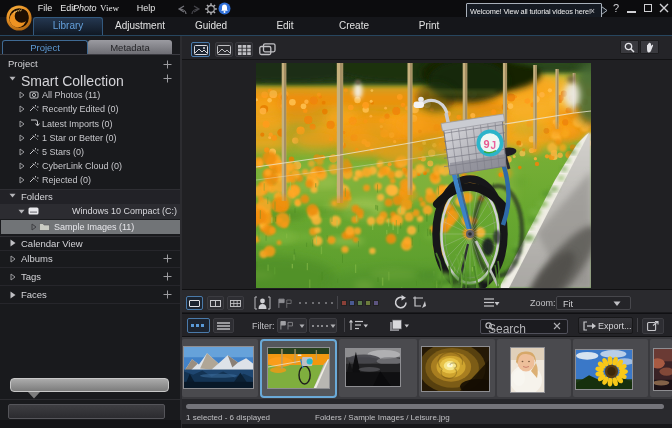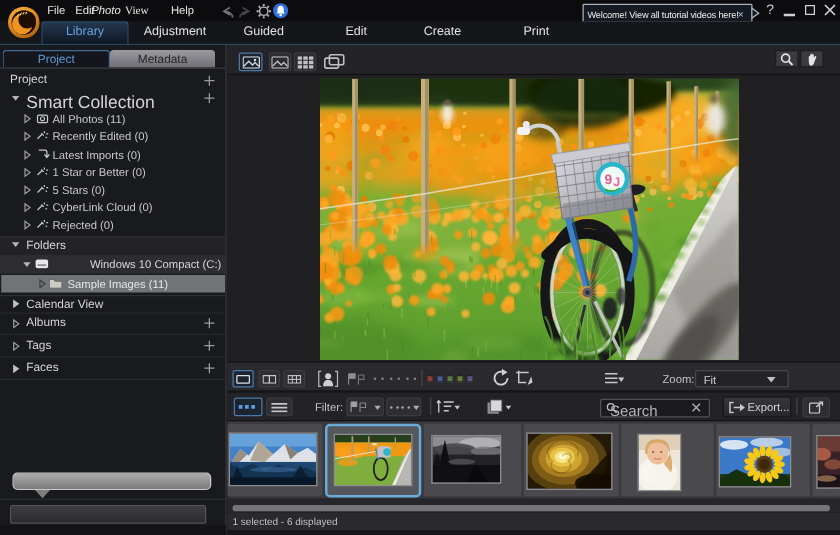--- a/index.html
+++ b/index.html
@@ -1258,13 +1258,14 @@
 <rect y="0" width="20" height="12" fill="#6a3a34"></rect>
 <ellipse cx="4" cy="14" rx="8" ry="5" fill="#a85a42"></ellipse>
 <ellipse cx="14" cy="22" rx="8" ry="4" fill="#824838"></ellipse>
 <rect y="30" width="20" height="10" fill="#1c1216"></rect>
 <ellipse cx="8" cy="33" rx="9" ry="2.5" fill="#c8986a" opacity="0.6"></ellipse>
       </svg></div>
 <div class="abs" style="left:182px;top:399px;width:490px;height:11px;background:#27272b;"></div>
 <div class="abs" style="left:186px;top:403.5px;width:478px;height:5px;background:#74747a;border-radius:2.5px;"></div>
 <div class="abs" style="left:182px;top:410px;width:490px;height:14px;background:#2a2a2e;"></div>
 <div class="txt" style="left:186px;top:413px;font-size:8px;color:#c0c0c4;">1 selected - 6 displayed</div>
+<div class="txt" style="left:315px;top:413px;font-size:8px;color:#c0c0c4;">Folders / Sample Images / Leisure.jpg</div>
 <div class="abs" style="left:182px;top:424px;width:490px;height:4px;background:#17171a;"></div>
 </div>
 </body></html>

